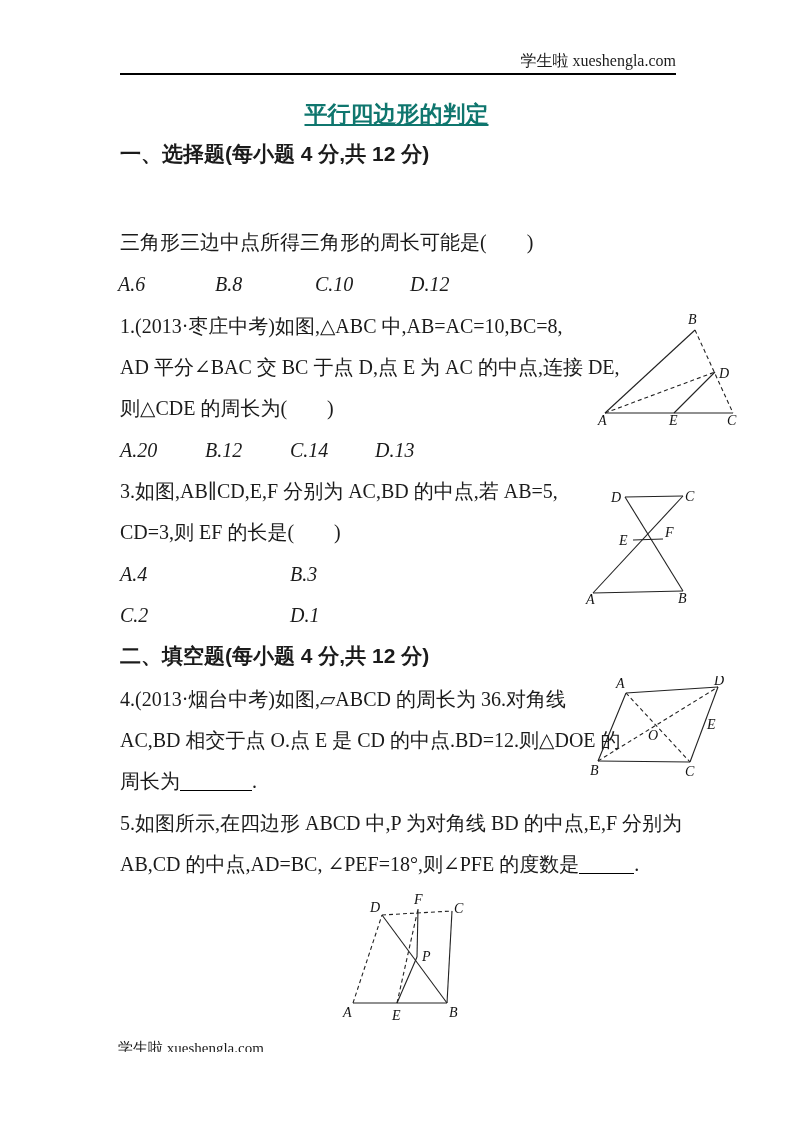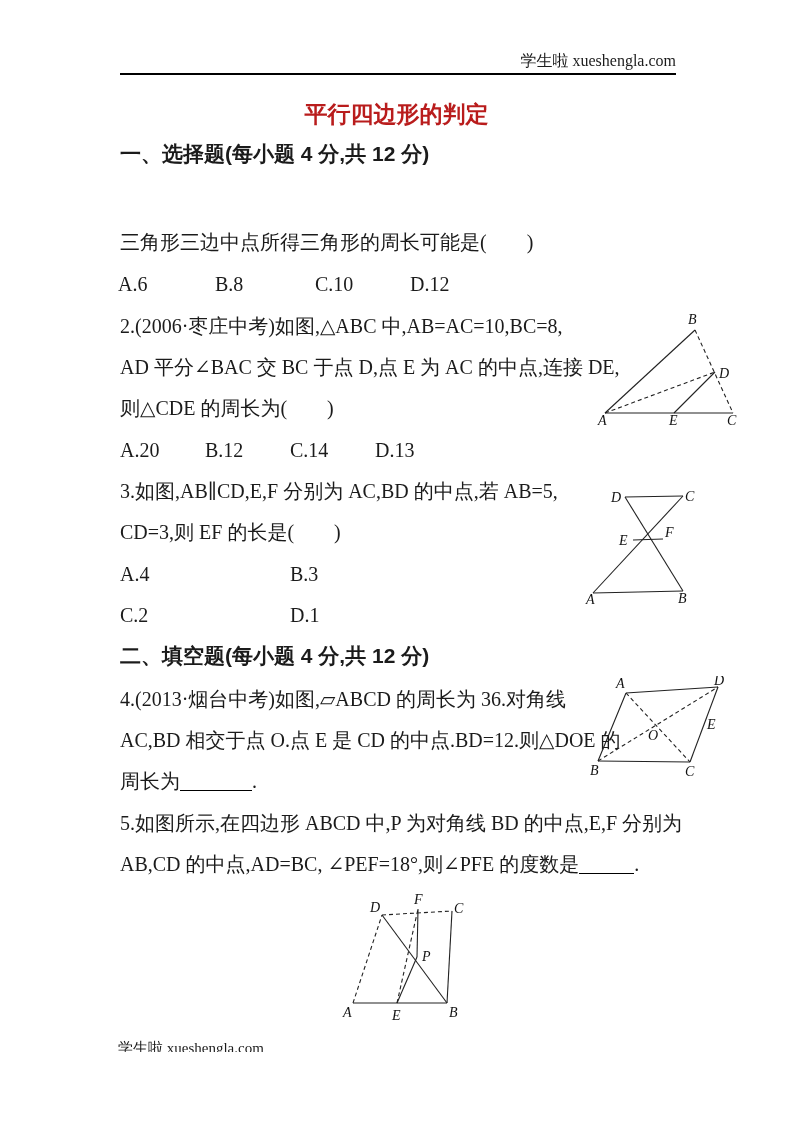--- a/index.html
+++ b/index.html
@@ -41,21 +41,21 @@
     text-align: center;
     font-family: "Liberation Sans", "DejaVu Sans", sans-serif;
     font-weight: bold;
     font-size: 23px;
   }
   .heading {
     font-family: "Liberation Sans", "DejaVu Sans", sans-serif;
     font-weight: bold;
     font-size: 21px;
   }
-  .opt-row { width: 560px; height: 26px; }
+  .opt-row { width: 560px; height: 26px; font-style: italic; }
   .opt { position: absolute; top: 0; white-space: nowrap; }
   .blank {
     display: inline-block;
     border-bottom: 1.5px solid #000;
     height: 19px;
     vertical-align: -3px;
   }
   .fig { position: absolute; }
   .fig line, .fig path { stroke: #222; stroke-width: 1.1; fill: none; }
   .fig .dash line { stroke-dasharray: 4 3; }
@@ -73,33 +73,33 @@
   }
 </style>
 </head>
 <body>
 
 <div class="page">
 
   <div class="site-top">学生啦 xueshengla.com</div>
   <div class="rule"></div>
 
-  <div class="title" style="color: #b91c1c;">平行四边形的判定</div>
+  <div class="title" style="color: #0f766e; text-decoration: underline;">平行四边形的判定</div>
 
   <div class="tline heading" style="top:141px">一、选择题(每小题 4 分,共 12 分)</div>
 
   <div class="tline" style="top:229px">三角形三边中点所得三角形的周长可能是(　　)</div>
   <div class="tline opt-row" style="top:271px;left:118px">
     <span class="opt" style="left:0">A.6</span>
     <span class="opt" style="left:97px">B.8</span>
     <span class="opt" style="left:197px">C.10</span>
     <span class="opt" style="left:292px">D.12</span>
   </div>
 
-  <div class="tline" style="top:313px">2.(2006·枣庄中考)如图,△ABC 中,AB=AC=10,BC=8,</div>
+  <div class="tline" style="top:313px">1.(2013·枣庄中考)如图,△ABC 中,AB=AC=10,BC=8,</div>
   <div class="tline" style="top:354px">AD 平分∠BAC 交 BC 于点 D,点 E 为 AC 的中点,连接 DE,</div>
   <div class="tline" style="top:395px">则△CDE 的周长为(　　)</div>
   <div class="tline opt-row" style="top:437px">
     <span class="opt" style="left:0">A.20</span>
     <span class="opt" style="left:85px">B.12</span>
     <span class="opt" style="left:170px">C.14</span>
     <span class="opt" style="left:255px">D.13</span>
   </div>
 
   <svg class="fig" style="left:596px;top:304px" width="150" height="122" viewBox="0 0 150 122">

